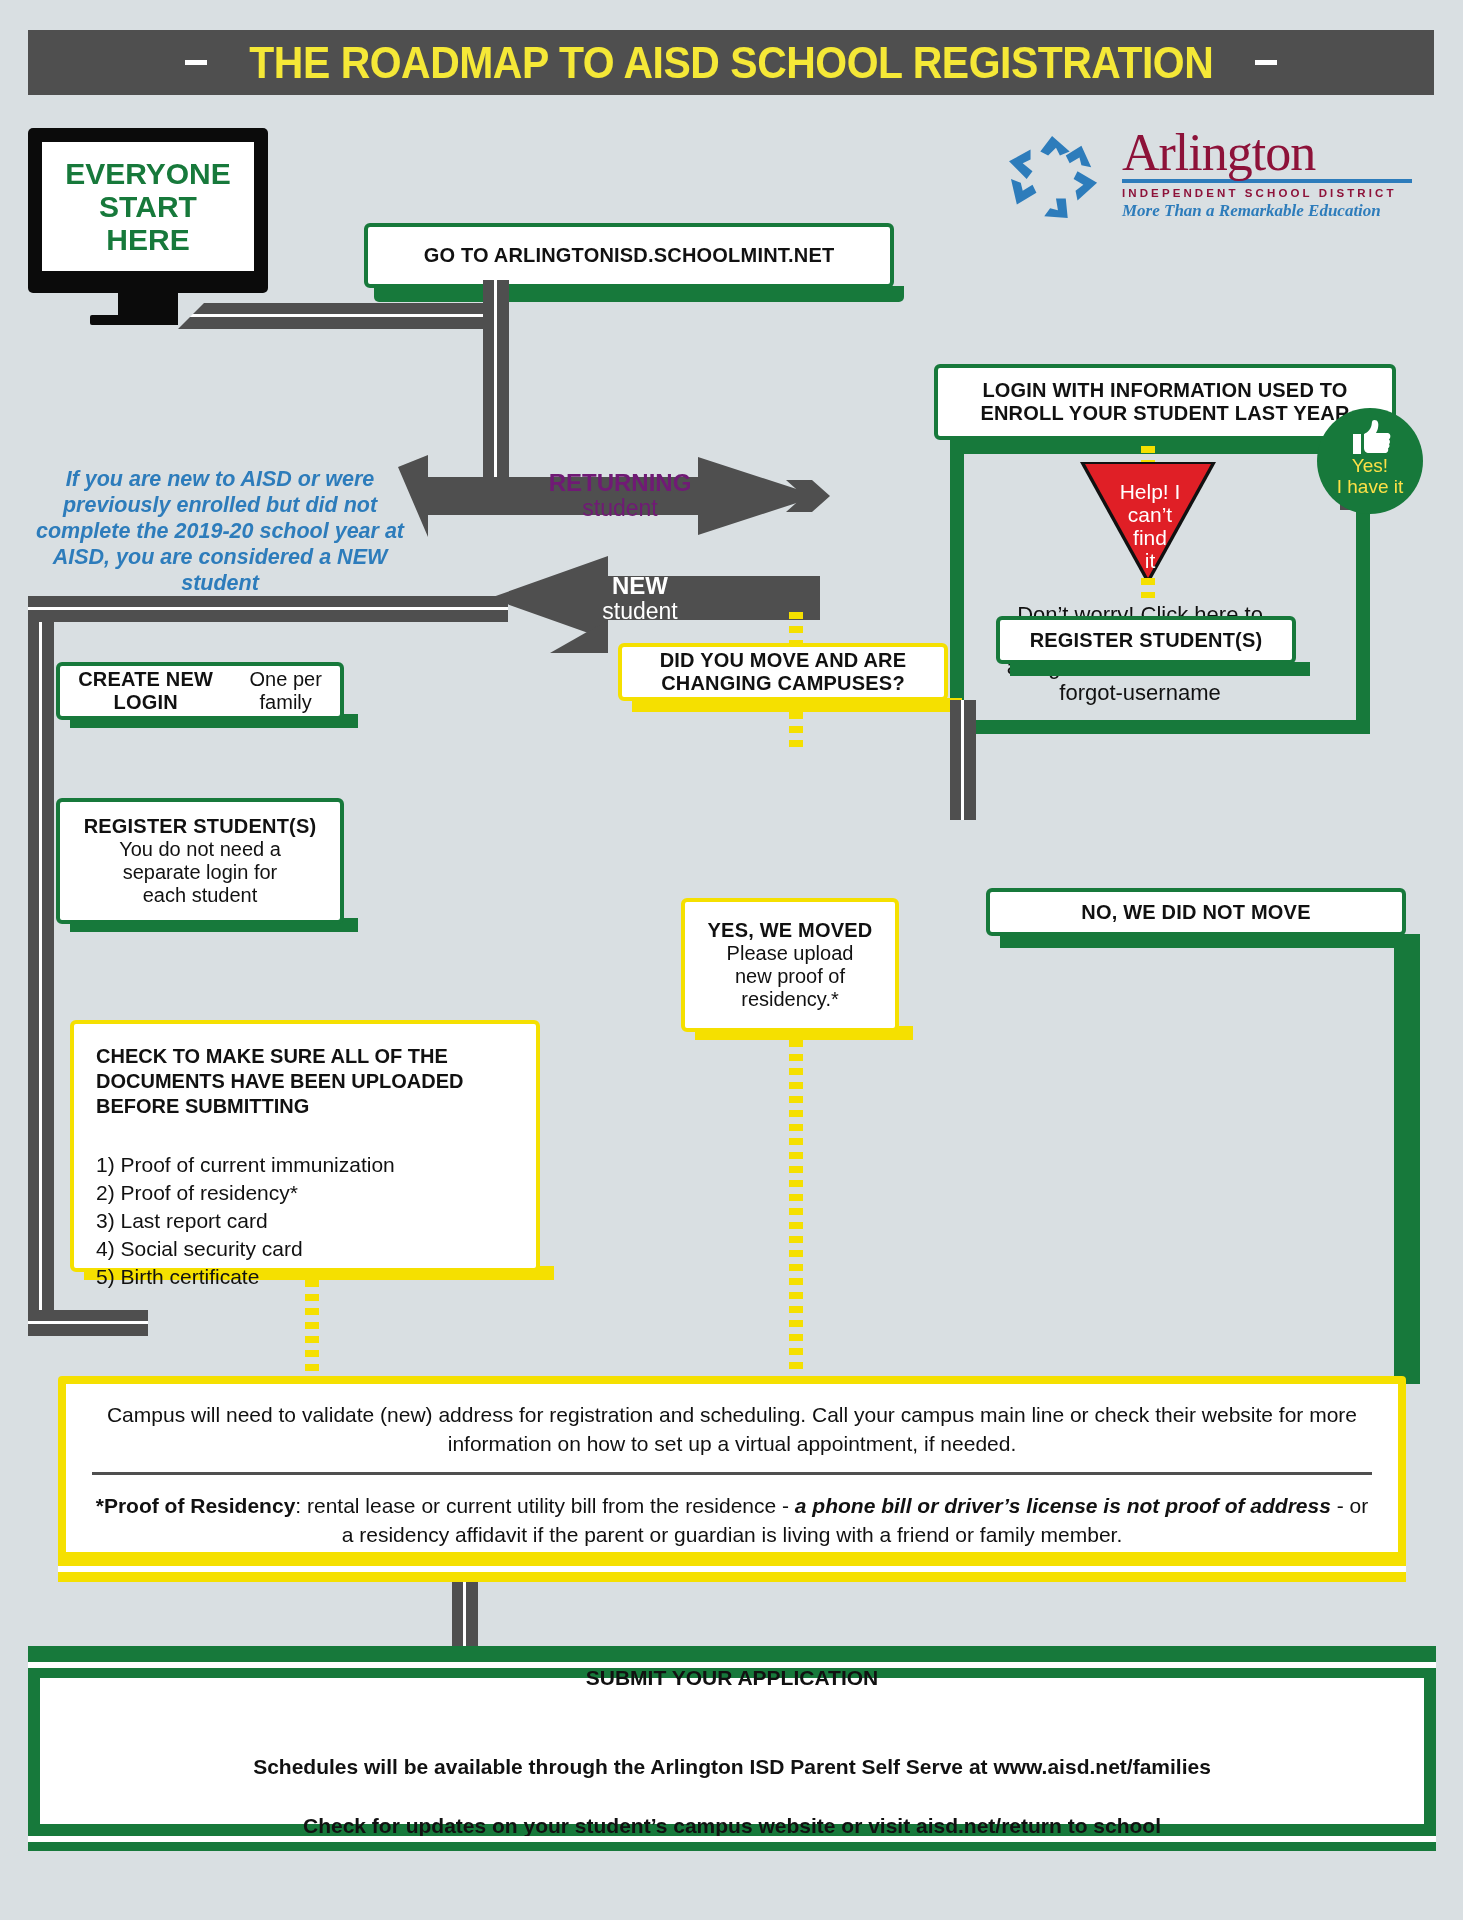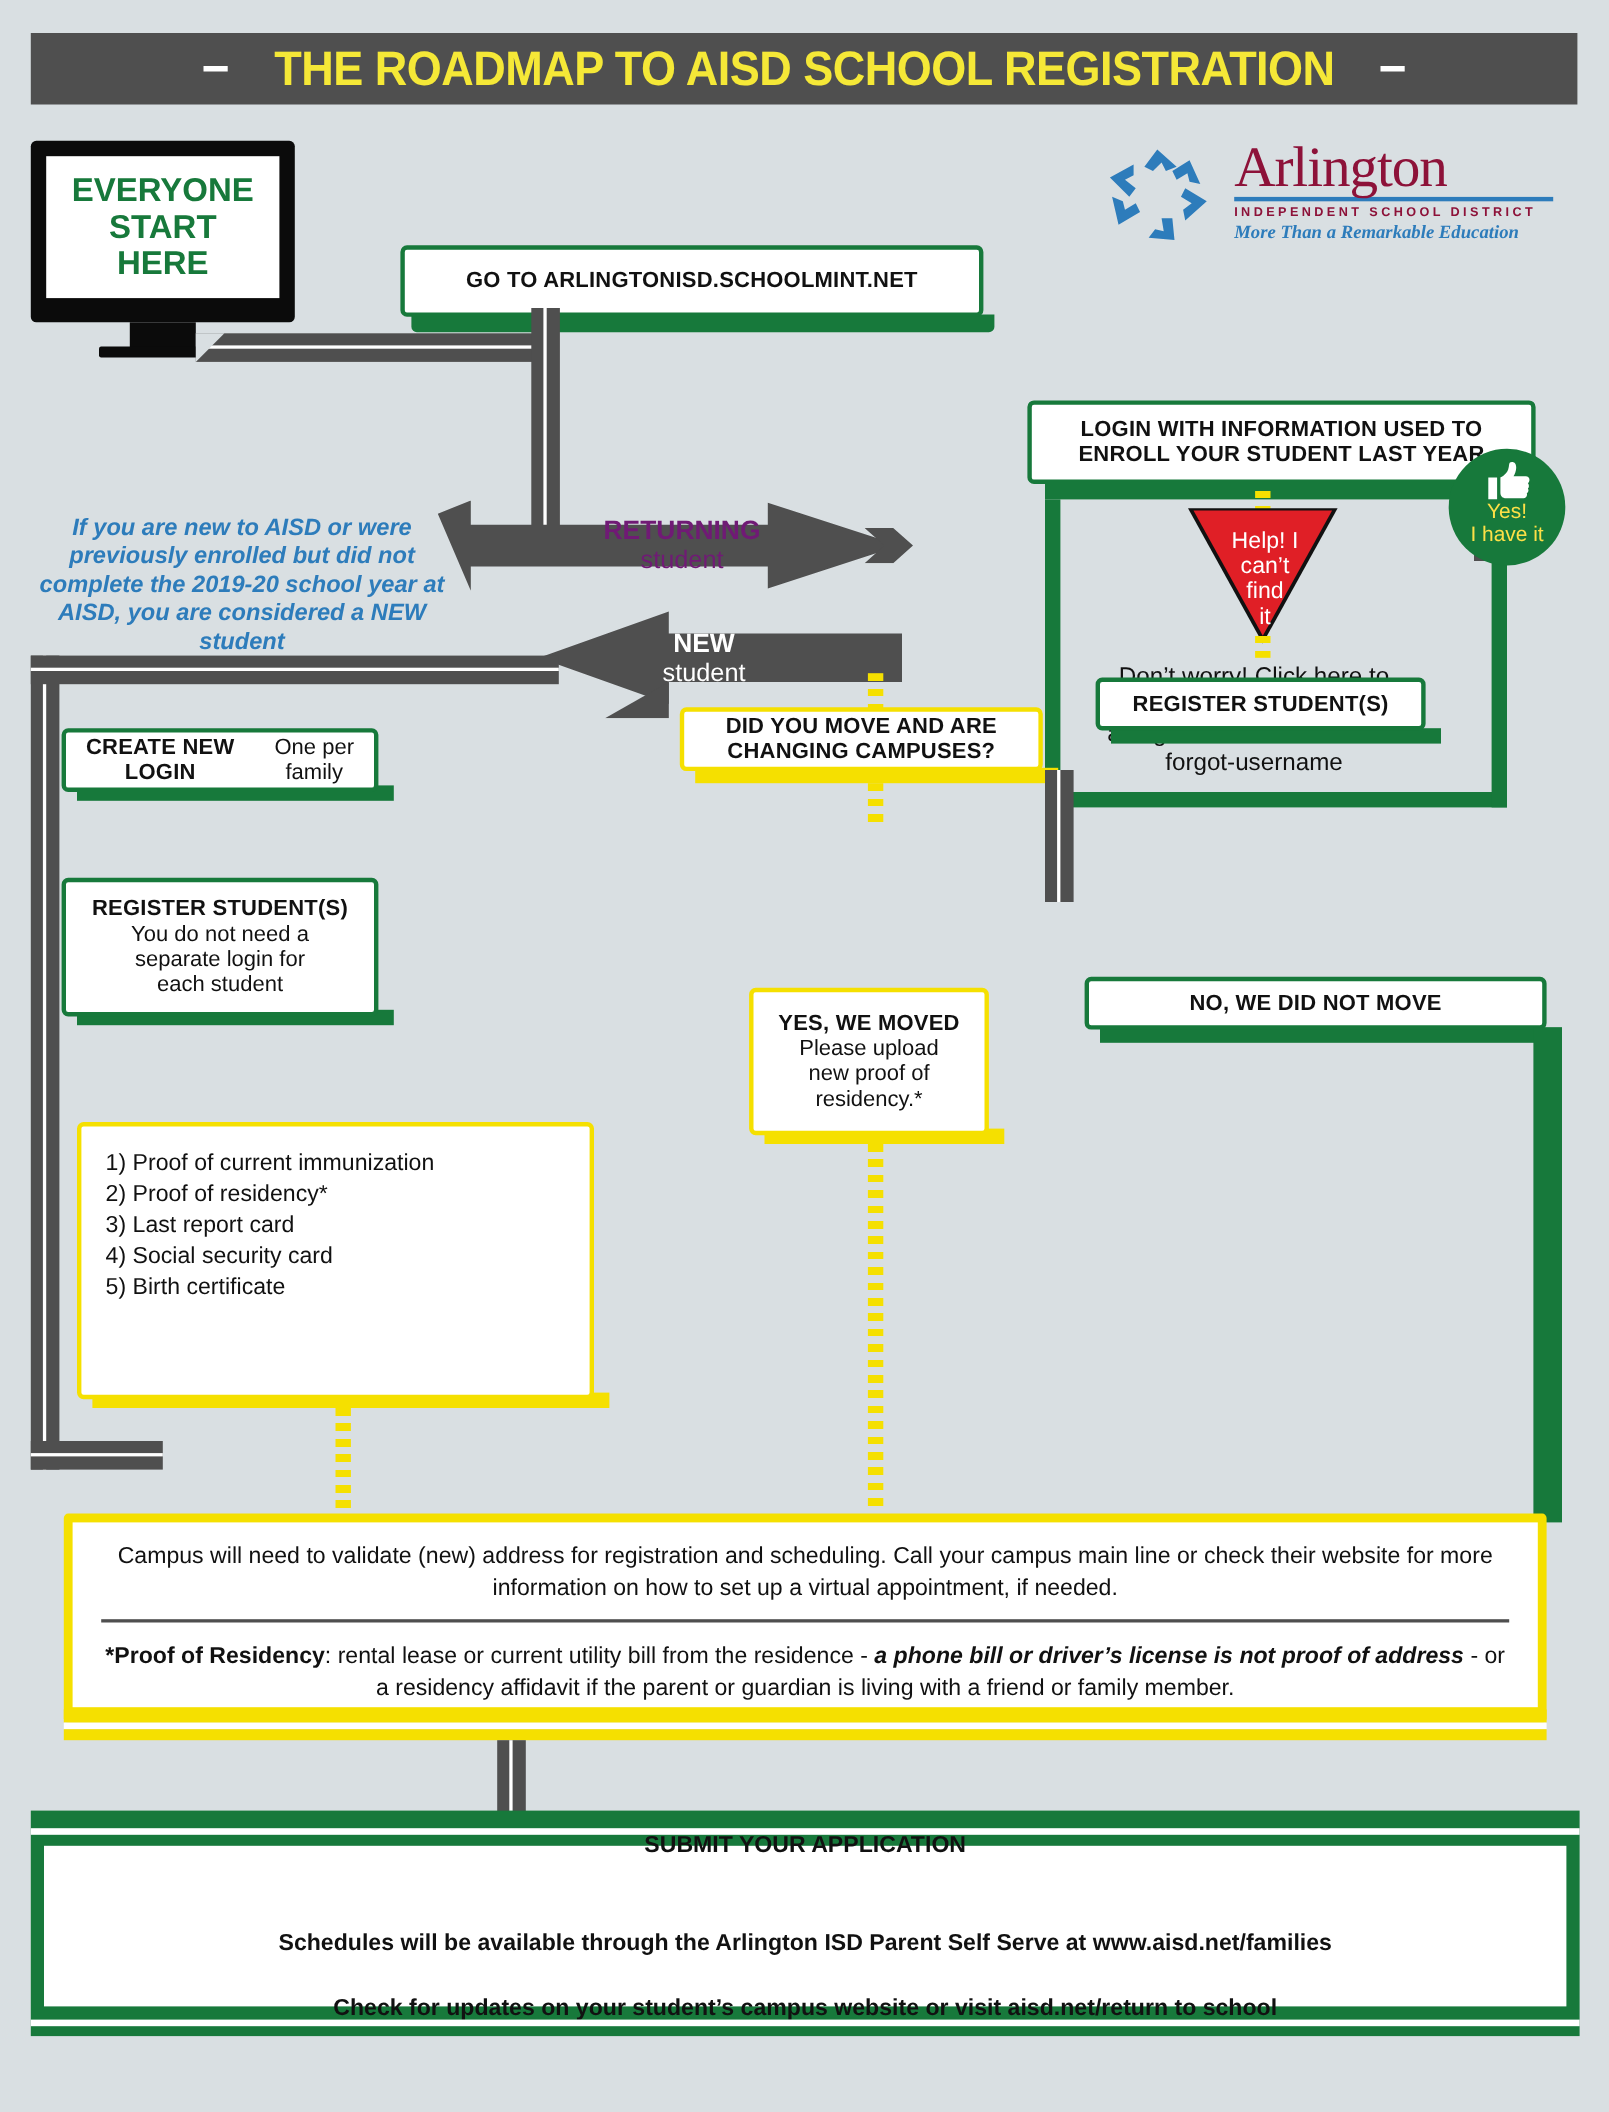--- a/index.html
+++ b/index.html
@@ -315,21 +315,26 @@
   <div class="abs dash-v" style="left:789px;top:1040px;height:330px;"></div>
 
   <div class="abs shadow-green" style="left:1000px;top:934px;width:420px;height:14px;"></div>
   <div class="abs box green" style="left:986px;top:888px;width:420px;height:48px;display:flex;align-items:center;justify-content:center;">
     <span class="box-title">NO, WE DID NOT MOVE</span>
   </div>
   <div class="abs" style="left:1394px;top:934px;width:26px;height:450px;background:#17793b;"></div>
 
   <div class="abs shadow-yellow" style="left:84px;top:1266px;width:470px;height:14px;"></div>
   <div class="abs box yellow" style="left:70px;top:1020px;width:470px;height:252px;padding:20px 22px;box-sizing:border-box;">
-    <div style="margin-top:0;font-size:21px;line-height:28px;color:#111;">
+    <div style="font-weight:bold;font-size:20px;line-height:25px;color:#111;">
+      <div>CHECK TO MAKE SURE ALL OF THE</div>
+      <div>DOCUMENTS HAVE BEEN UPLOADED</div>
+      <div>BEFORE SUBMITTING</div>
+    </div>
+    <div style="margin-top:32px;font-size:21px;line-height:28px;color:#111;">
       <div>1) Proof of current immunization</div>
       <div>2) Proof of residency*</div>
       <div>3) Last report card</div>
       <div>4) Social security card</div>
       <div>5) Birth certificate</div>
     </div>
   </div>
   <div class="abs dash-v" style="left:305px;top:1280px;height:92px;"></div>
 
   <div class="abs" style="left:58px;top:1376px;width:1348px;height:190px;background:#f5e000;border-radius:4px;"></div>

